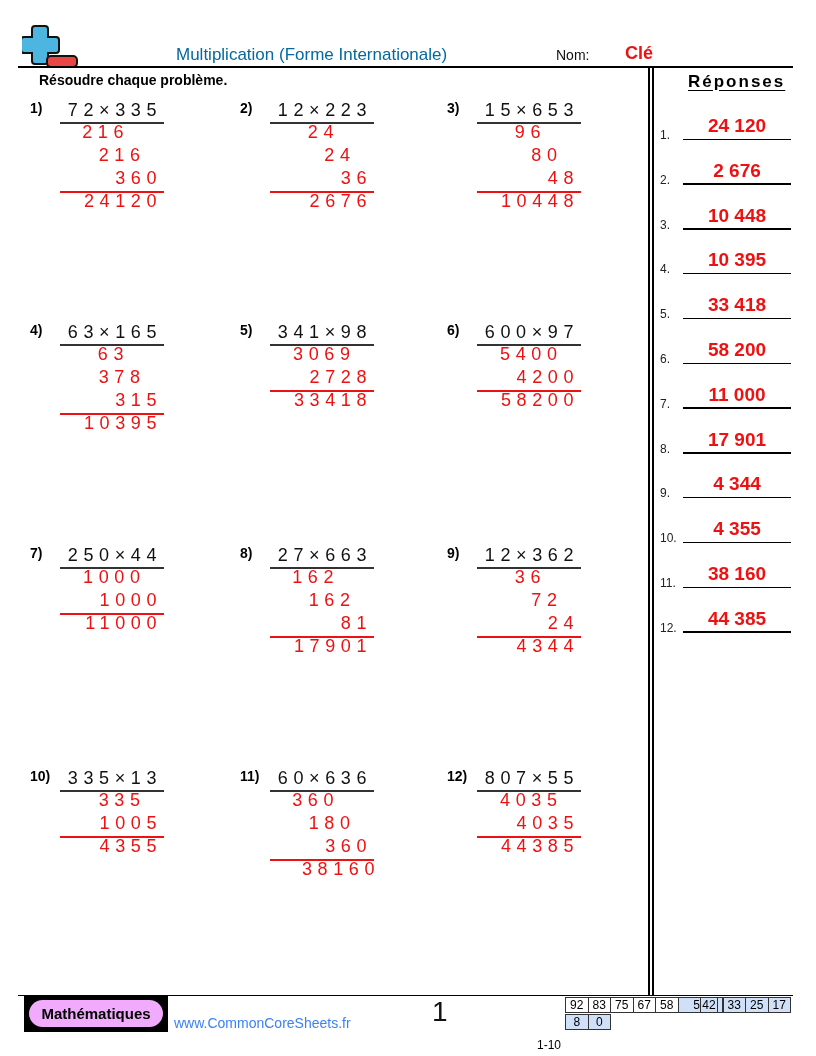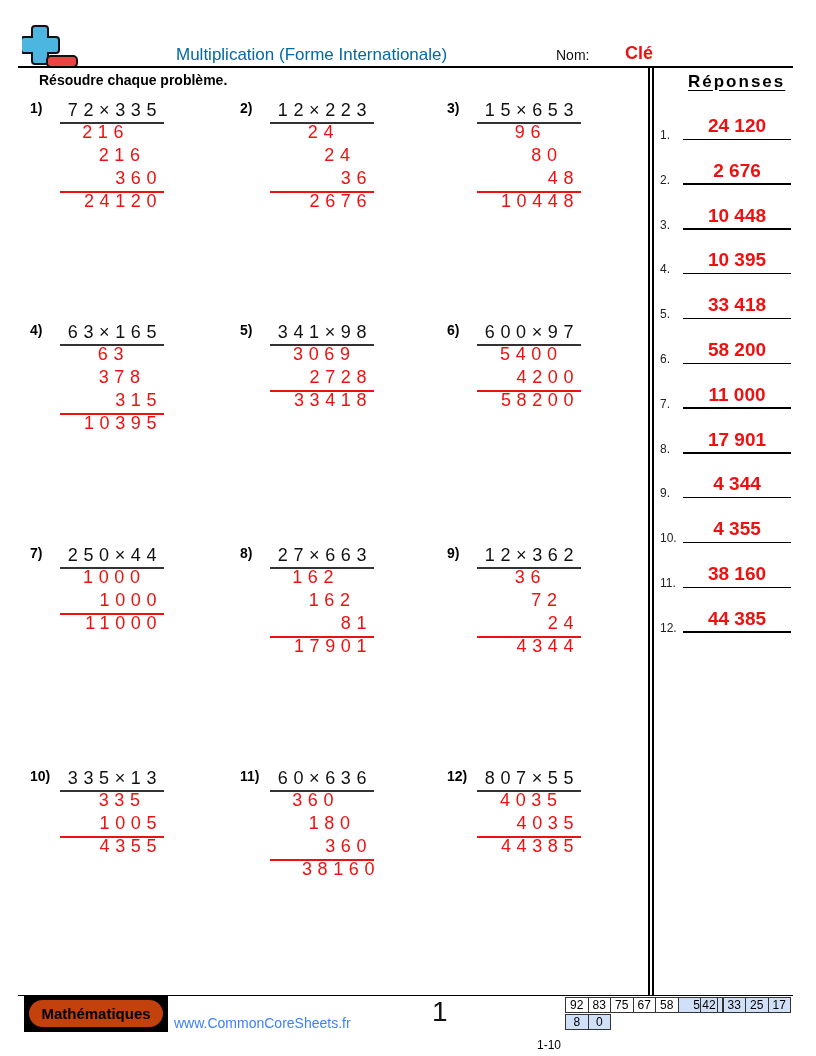--- a/index.html
+++ b/index.html
@@ -28,21 +28,21 @@
   .pnum { position: absolute; left: 0; top: 0; font-size: 14px; font-weight: bold; }
   .prow { position: absolute; font-size: 18px; letter-spacing: 5.6px; white-space: pre; text-align: right; font-family: "Liberation Sans", sans-serif; }
   .prow.q { color: #111; }
   .prow.r { color: #ee1111; }
   .pline { position: absolute; height: 1.5px; }
   .pline.black { background: #333; }
   .pline.red { background: #ee1111; }
 
   .footer-line { left: 18px; top: 995px; width: 775px; height: 1px; background: #000; }
   .footer-badge { left: 24px; top: 996px; width: 144px; height: 36px; background: #000; }
-  .footer-pill { position: absolute; left: 5px; top: 4px; width: 134px; height: 27px; background: #c2410c; border-radius: 14px; font-size: 15px; font-weight: bold; text-align: center; line-height: 27px; }
+  .footer-pill { position: absolute; left: 5px; top: 4px; width: 134px; height: 27px; background: #f0abfc; border-radius: 14px; font-size: 15px; font-weight: bold; text-align: center; line-height: 27px; }
   .footer-site { left: 174px; top: 1015px; font-size: 14px; color: #3b82f6; }
   .footer-page { left: 432px; top: 996px; font-size: 28px; color: #111; }
   .score-label { position: absolute; font-size: 12px; text-align: right; width: 36px; margin-top: 40px; }
   .score-cell { position: absolute; height: 16px; border: 1px solid #333; font-size: 12px; text-align: center; line-height: 14px; }
   .score-cell.blue { background: #cfe0f8; }
 </style>
 </head>
 <body>
 
 <div class="abs logo">

